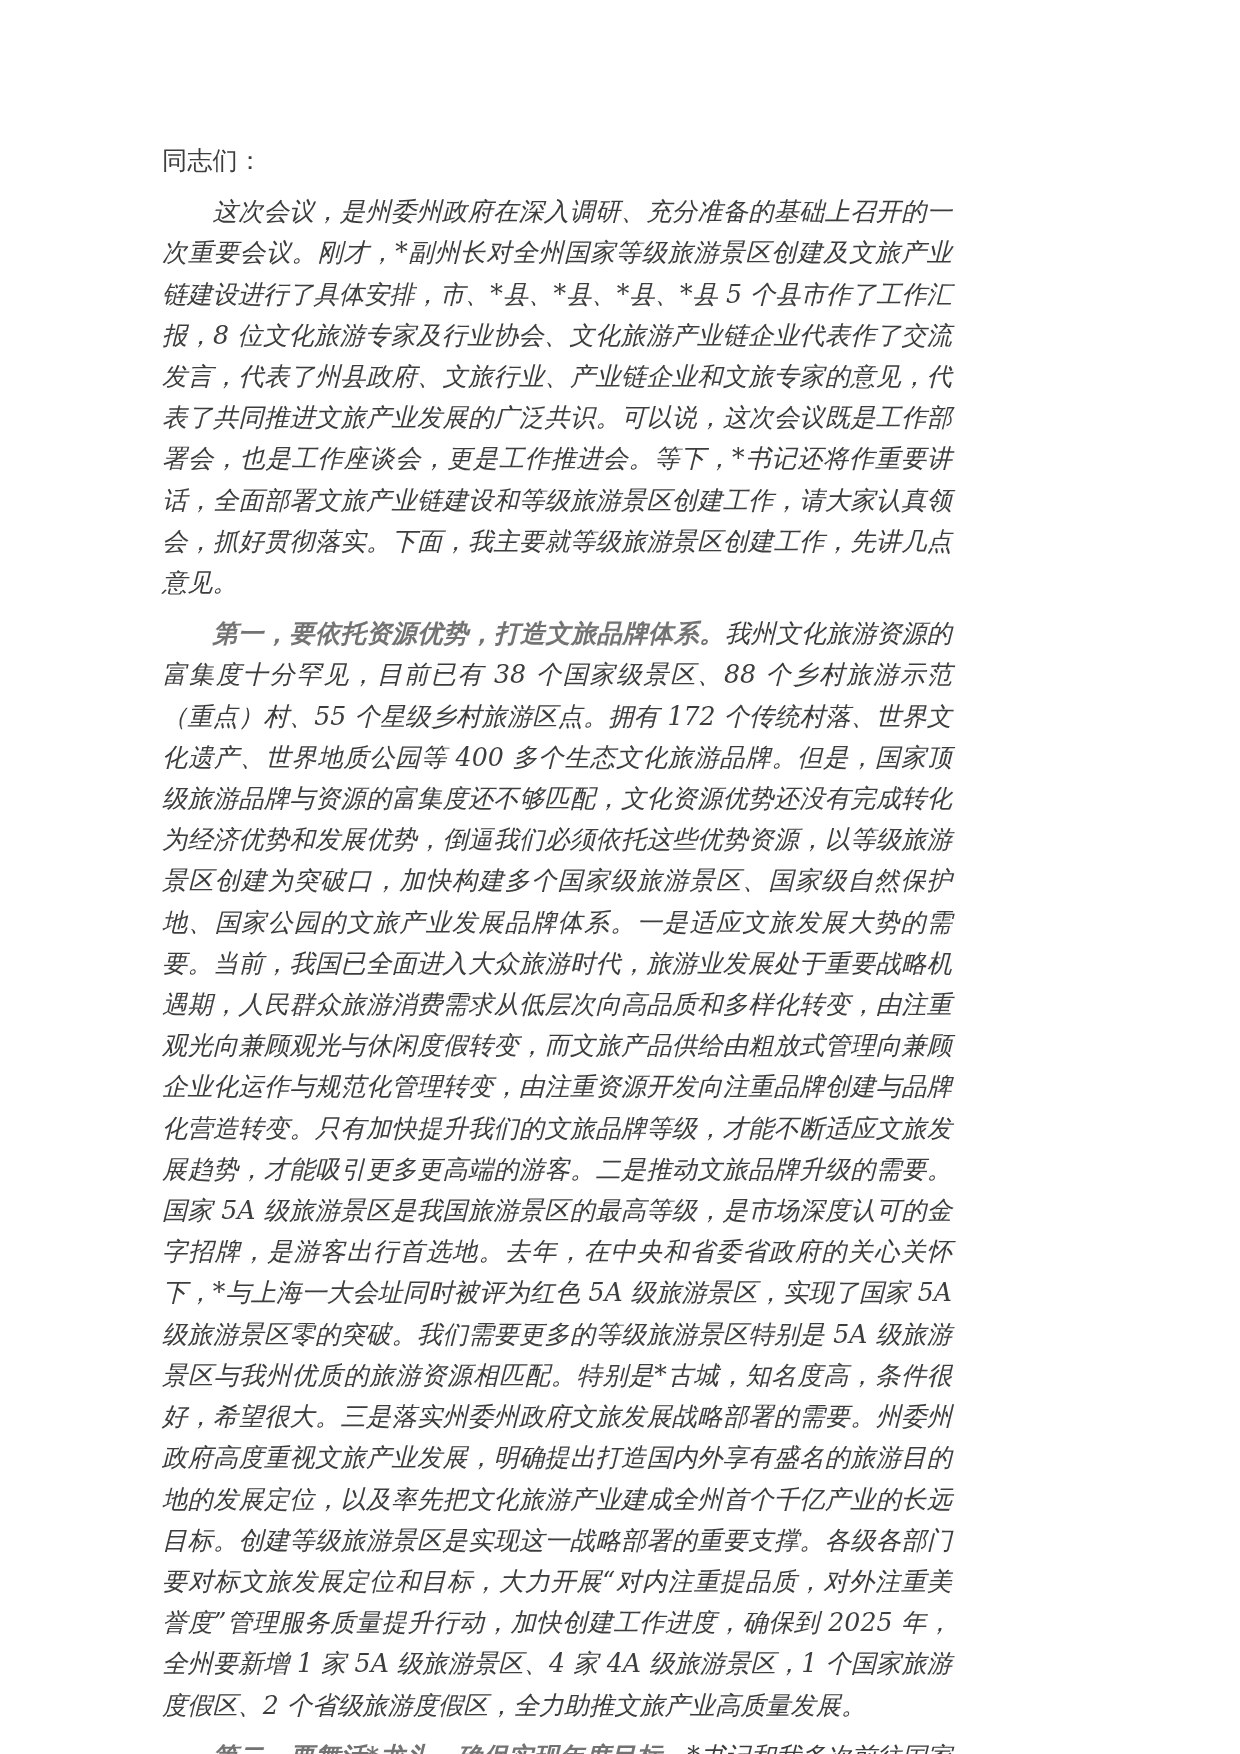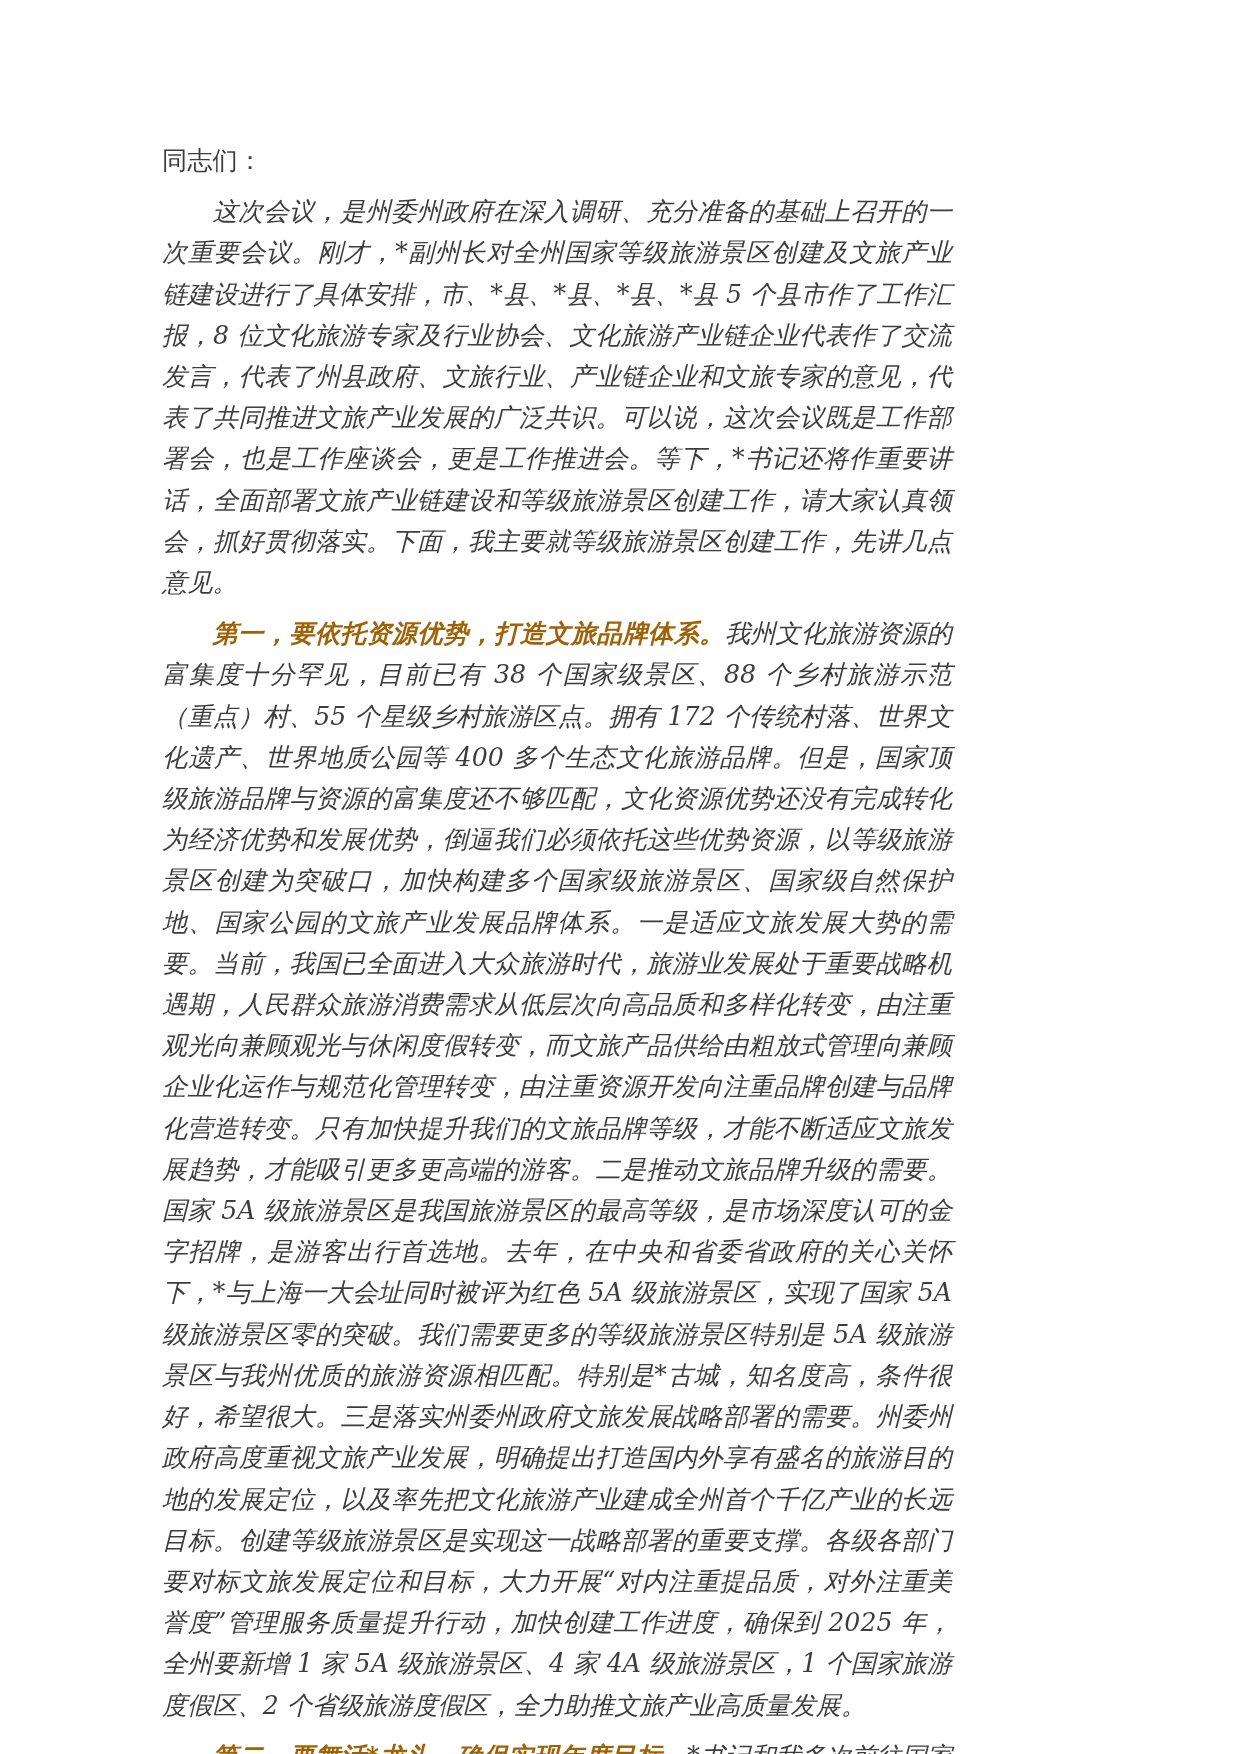--- a/index.html
+++ b/index.html
@@ -37,21 +37,21 @@
   p.salutation {
     text-indent: 0;
     margin-bottom: 0px;
   }
   p.body-para {
     text-indent: 2em;
     font-style: italic;
   }
   .lead {
     font-weight: bold;
-    color: #a16207;
+    color: #737373;
     letter-spacing: 0.4px;
   }
   .gap {
     height: 10px;
   }
 </style>
 </head>
 <body>
 
 <div class="page">

